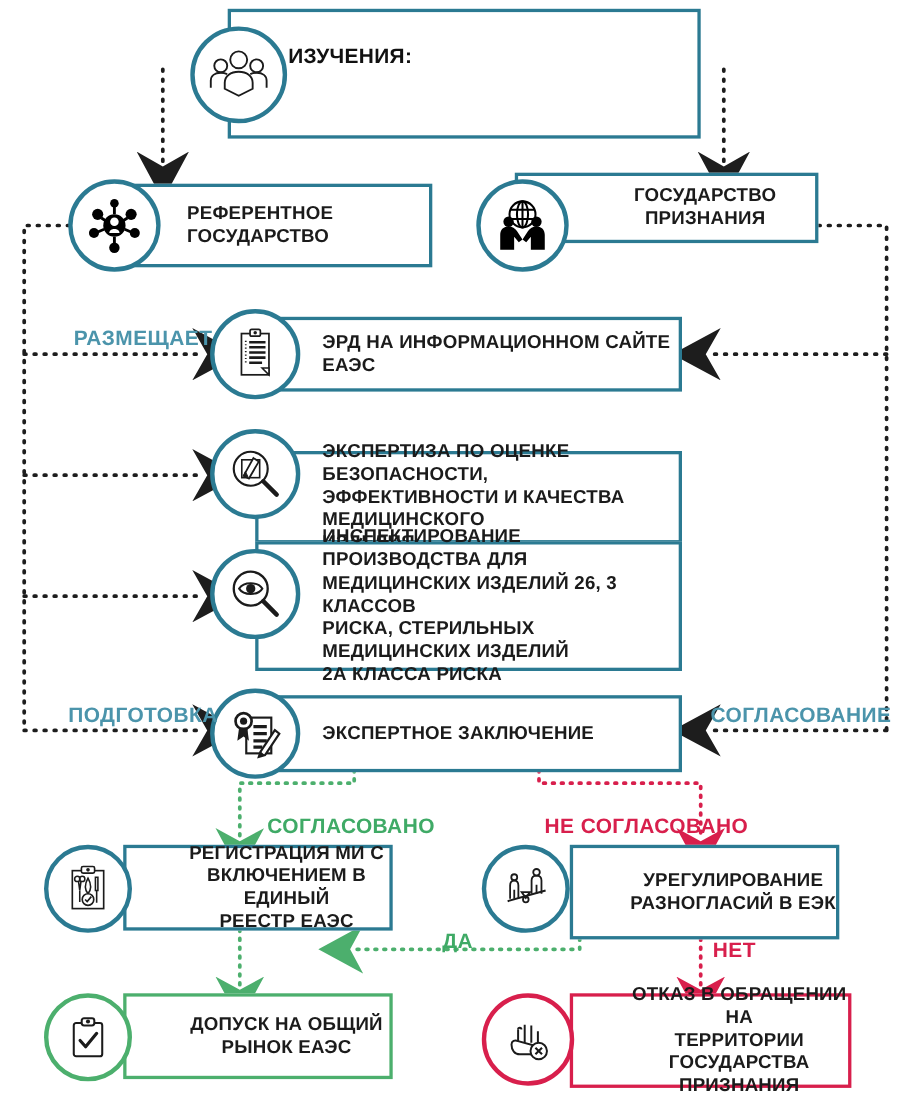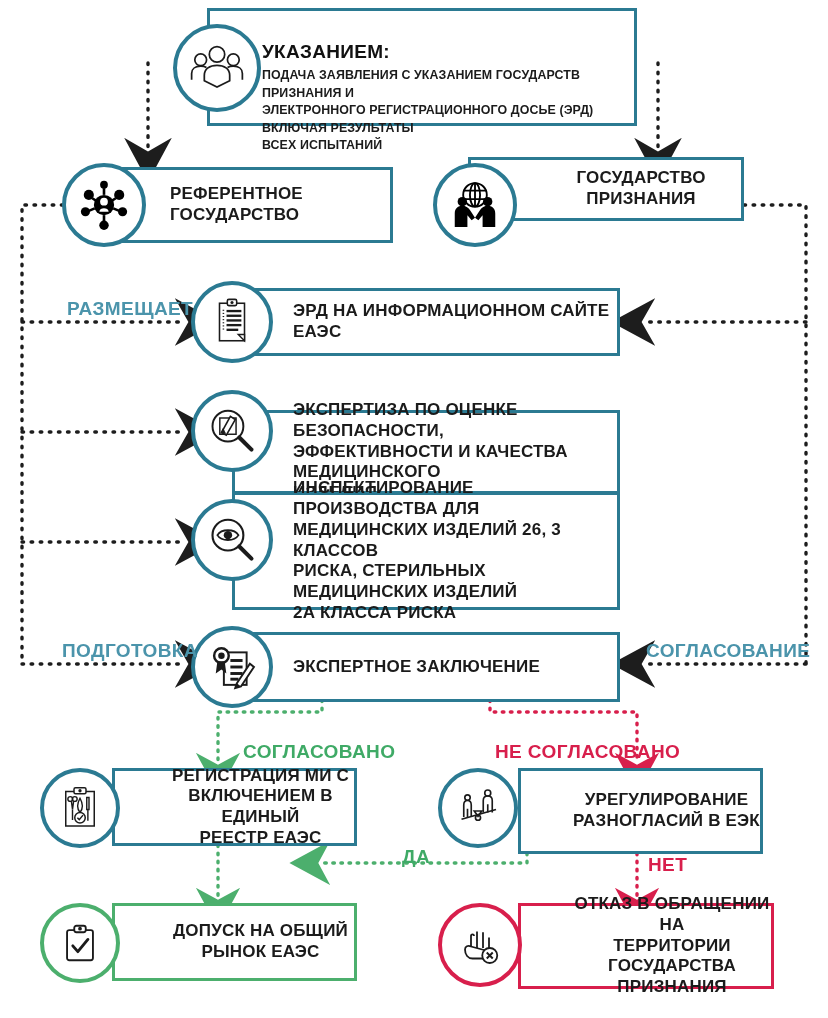--- a/index.html
+++ b/index.html
@@ -117,24 +117,21 @@
 
     <path d="M218,845 L218,898" stroke="#4caf6d" stroke-width="3.4" fill="none" stroke-dasharray="1.6 6.5" stroke-linecap="round" marker-end="url(#arrGreen)"></path>
 
     <path d="M527,845 L527,863 L320,863" stroke="#4caf6d" stroke-width="3.4" fill="none" stroke-dasharray="1.6 6.5" stroke-linecap="round" marker-end="url(#arrGreen)"></path>
 
     <path d="M637,845 L637,898" stroke="#d81f4c" stroke-width="3.4" fill="none" stroke-dasharray="1.6 6.5" stroke-linecap="round" marker-end="url(#arrRed)"></path>
   </svg>
 
   <div class="card" style="left:207px; top:8px; width:430px; height:118px; padding:12px 16px 12px 52px; align-items:flex-start;">
     <div style="padding-top:18px;">
-      <div class="title-main">УКАЗАНИЕМ:</div>
-      <div class="title-sub">ПОДАЧА ЗАЯВЛЕНИЯ С УКАЗАНИЕМ ГОСУДАРСТВ ПРИЗНАНИЯ И
-ЭЛЕКТРОННОГО РЕГИСТРАЦИОННОГО ДОСЬЕ (ЭРД) ВКЛЮЧАЯ РЕЗУЛЬТАТЫ
-ВСЕХ ИСПЫТАНИЙ</div>
+      <div class="title-main">ИЗУЧЕНИЯ:</div>
     </div>
   </div>
   <div class="badge" style="left:173px; top:24px; width:88px; height:88px;">
     <svg width="58" height="58" viewBox="0 0 64 64" fill="none" stroke="#1b1b1b" stroke-width="1.9">
       <circle cx="32" cy="17" r="8.5"></circle>
       <path d="M18 46 L18 40 C18 33 24 29 32 29 C40 29 46 33 46 40 L46 46 L32 53 L18 46 Z"></path>
       <circle cx="14" cy="23" r="6.5"></circle>
       <path d="M4 45 L4 38 C4 33 8 30 14 30 C16.5 30 18.7 30.5 20.4 31.4"></path>
       <circle cx="50" cy="23" r="6.5"></circle>
       <path d="M60 45 L60 38 C60 33 56 30 50 30 C47.5 30 45.3 30.5 43.6 31.4"></path>

